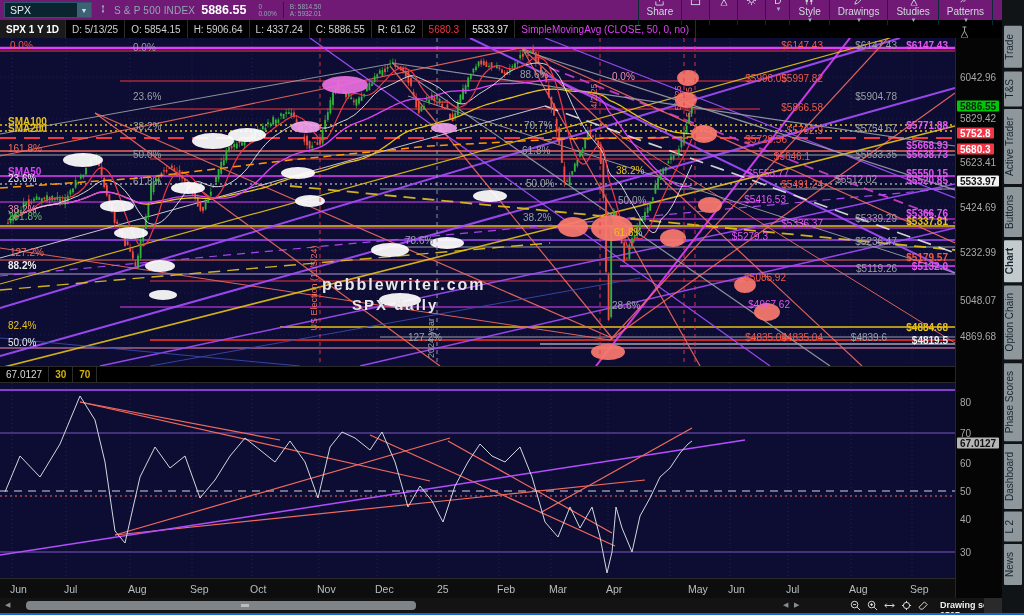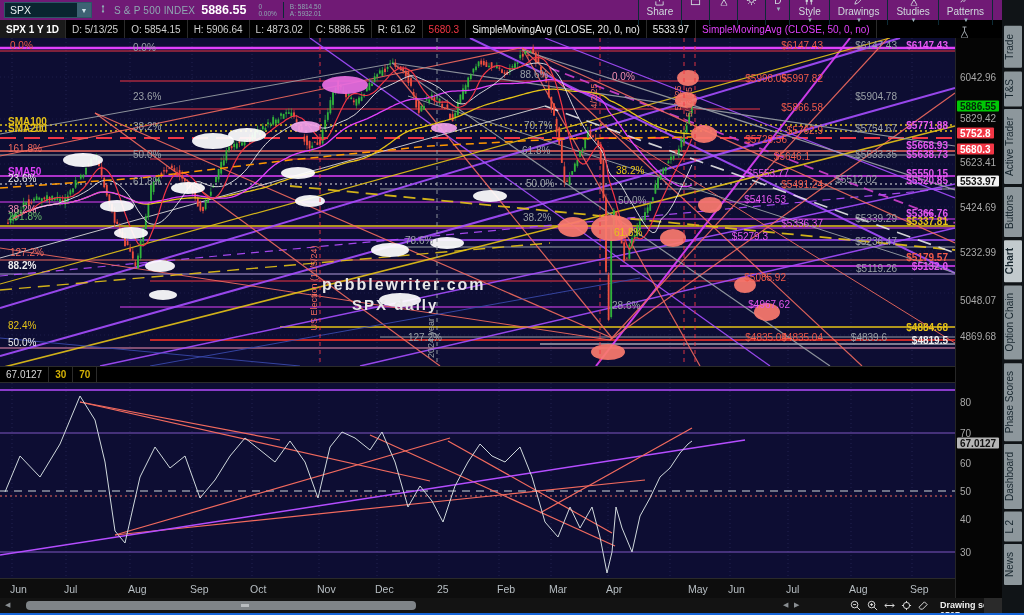--- a/index.html
+++ b/index.html
@@ -138,25 +138,24 @@
           <span class="caret">▼</span>
         </div>
       </div>
   </div>
 
   <div id="ohlc">
       <div class="cell title">SPX 1 Y 1D</div>
       <div class="cell">D: 5/13/25</div>
       <div class="cell">O: 5854.15</div>
       <div class="cell">H: 5906.64</div>
-      <div class="cell">L: 4873.02</div>
+      <div class="cell">L: 4337.24</div>
       <div class="cell">C: 5886.55</div>
       <div class="cell">R: 61.62</div>
       <div class="cell" style="color:#f23645">5680.3</div>
-      <div class="cell" style="color:#e8e8e8">SimpleMovingAvg (CLOSE, 20, 0, no)</div>
       <div class="cell" style="color:#e8e8e8">5533.97</div>
       <div class="cell" style="color:#e040fb">SimpleMovingAvg (CLOSE, 50, 0, no)</div>
     </div>
 
   <svg id="chart-svg" width="955" height="328">
       <rect x="0" y="0" width="955" height="328" fill="#0d0d33"></rect>
       <line x1="12" y1="0" x2="12" y2="328" stroke="#222250" stroke-dasharray="1,3"></line>
       <line x1="66" y1="0" x2="66" y2="328" stroke="#222250" stroke-dasharray="1,3"></line>
       <line x1="130" y1="0" x2="130" y2="328" stroke="#222250" stroke-dasharray="1,3"></line>
       <line x1="192" y1="0" x2="192" y2="328" stroke="#222250" stroke-dasharray="1,3"></line>

